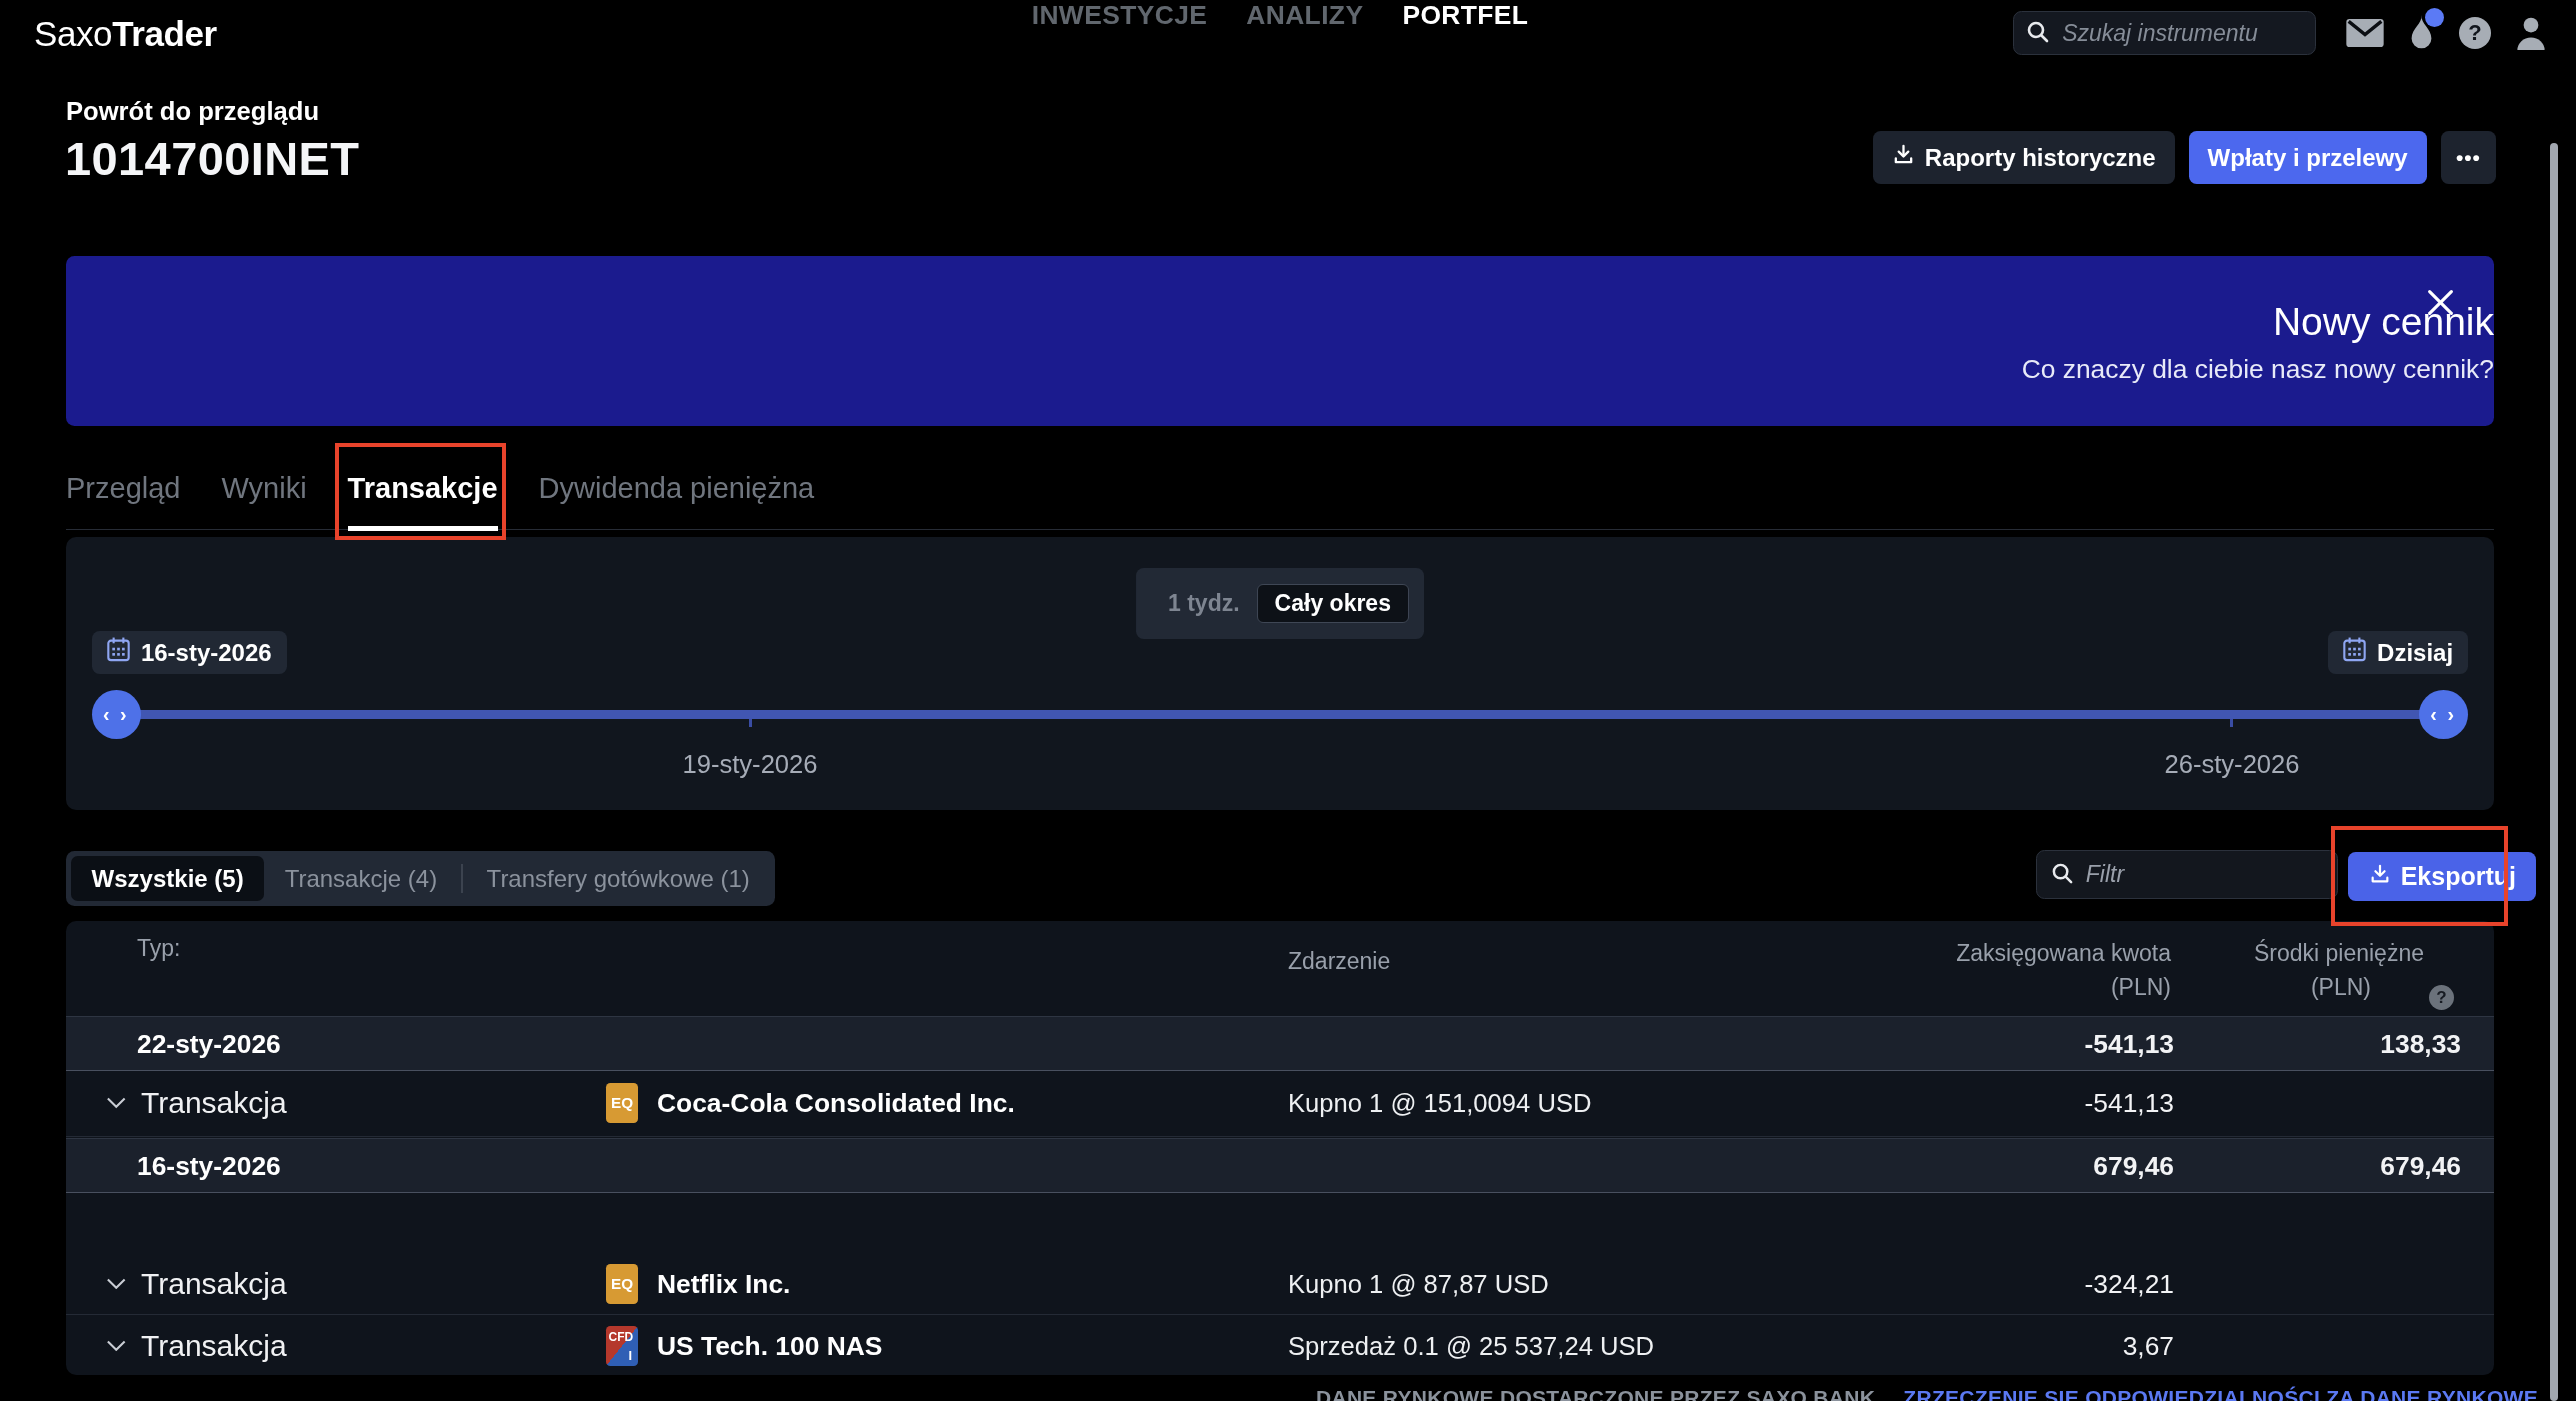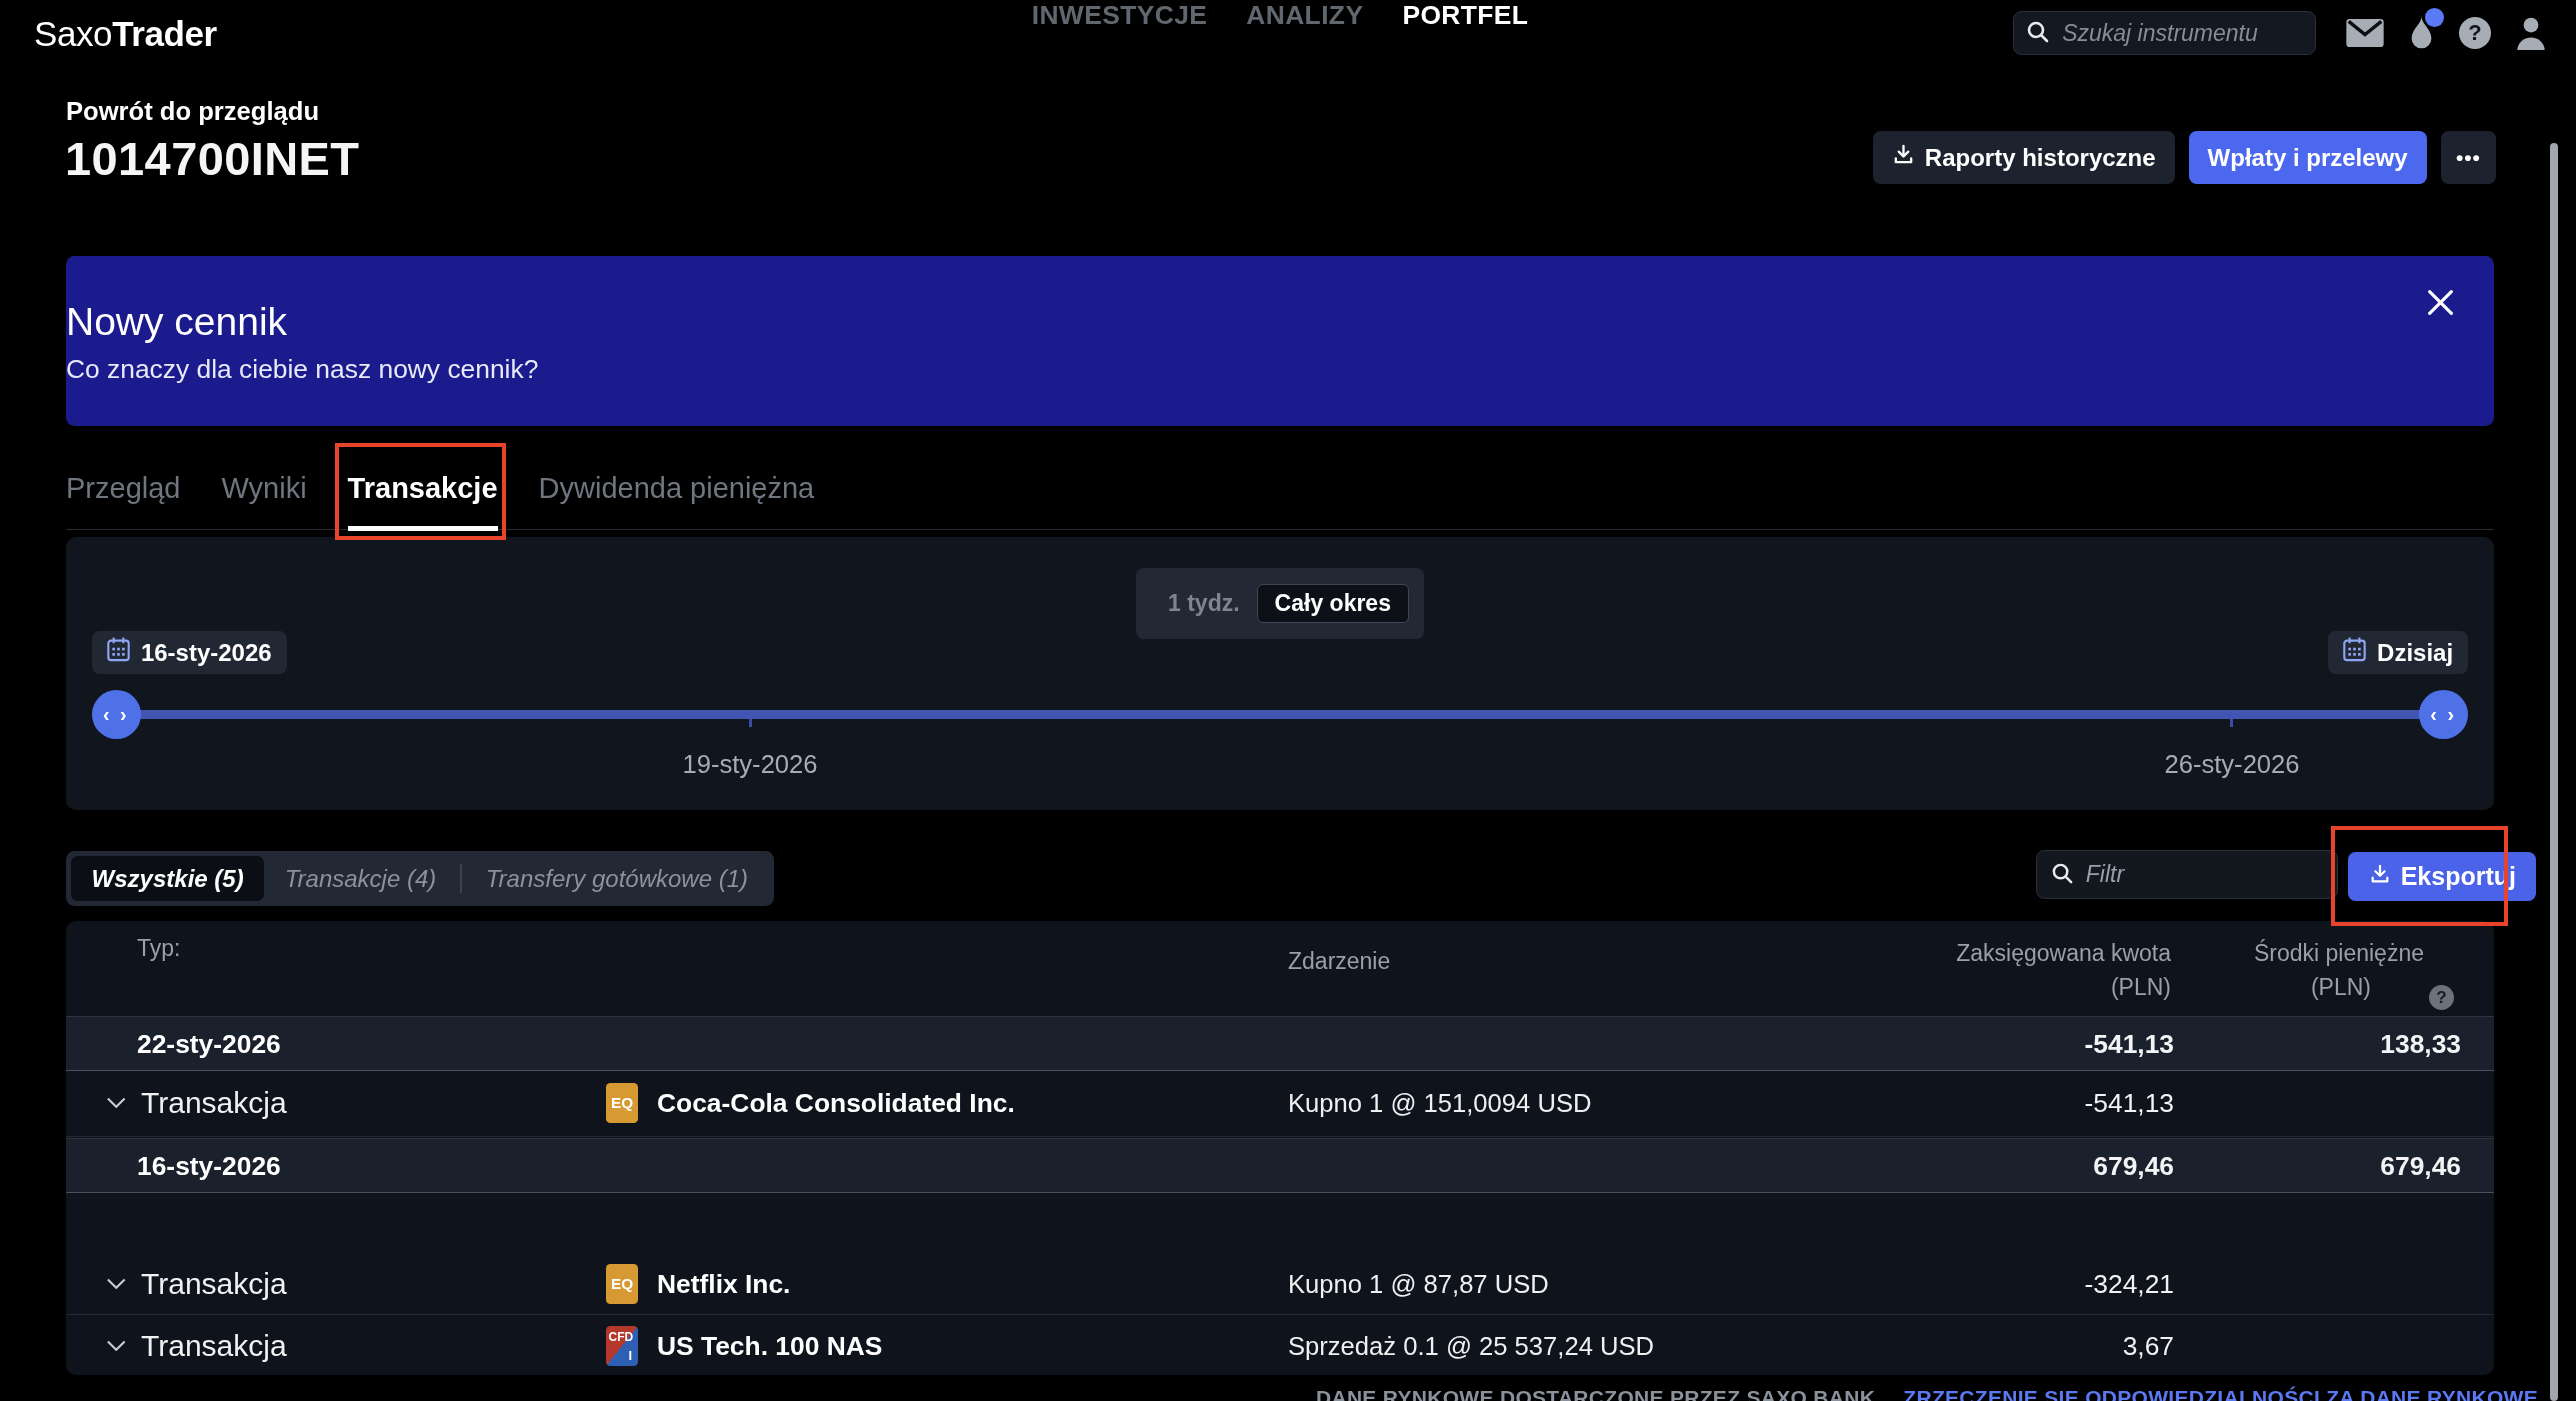--- a/index.html
+++ b/index.html
@@ -25,21 +25,21 @@
   .scrollbar{position:absolute;left:2550px;top:143px;width:7.7px;height:1258px;background:#a2a7af;border-radius:4.3px;}
   
   .back-label{position:absolute;left:66px;top:97px;font-size:25.6px;font-weight:700;color:#fff;}
   .account-id{position:absolute;left:65px;top:131px;font-size:47px;font-weight:700;color:#f4f5f7;letter-spacing:0.4px;}
   .hdr-buttons{position:absolute;right:80px;top:131px;height:53px;display:flex;gap:14px;}
   .btn{display:flex;align-items:center;gap:10.2px;border-radius:7.7px;font-size:24px;font-weight:700;color:#fff;padding:0 19px;}
   .btn-dark{background:#1d232e;} .btn-blue{background:#4c68ee;}
   .btn-more{background:#1d232e;padding:0 15.3px;font-size:21px;letter-spacing:0.9px;}
   
   .banner{position:absolute;left:66px;top:256px;width:2428px;height:170px;background:#1b1b8e;
-       border-radius:8.5px;text-align:left;}
+       border-radius:8.5px;text-align:right;}
   .banner-title{padding-top:44px;font-size:39px;color:#fff;}
   .banner-sub{margin-top:10.2px;font-size:26.4px;color:#e8eaf8;}
   .banner-close{position:absolute;right:39px;top:32px;width:29px;height:29px;}
   
   .tabs{position:absolute;left:66px;top:457px;width:2428px;height:72px;border-bottom:1.7px solid #272c36;
        display:flex;align-items:flex-end;gap:41px;}
   .tab{font-size:29px;color:#70767f;padding-bottom:24px;position:relative;}
   .tab.active{color:#fff;font-weight:700;}
   .tab.active::after{content:"";position:absolute;left:0;right:0;bottom:-1.7px;height:4.3px;background:#fff;}
   .anno{position:absolute;border:4.3px solid #e8432b;box-sizing:border-box;z-index:9;pointer-events:none;}
@@ -55,21 +55,21 @@
        align-items:center;gap:11px;padding:0 15.3px;font-size:24px;font-weight:700;color:#fff;}
   .chip-left{left:25.6px;} .chip-right{right:25.6px;}
   .slider-track{position:absolute;left:49px;top:173px;width:2328px;height:8.5px;background:#4156b2;border-radius:5.1px;}
   .slider-tick{position:absolute;top:182px;width:3.4px;height:7.7px;background:#3a4da4;}
   .handle{position:absolute;top:153px;width:49px;height:49px;border-radius:50%;background:#4e71e8;color:#fff;
        display:flex;align-items:center;justify-content:center;font-size:19.6px;font-weight:700;letter-spacing:2.6px;}
   .handle-left{left:25.6px;} .handle-right{left:2353px;}
   .slider-label{position:absolute;top:213px;transform:translateX(-50%);font-size:25.6px;color:#a6acb7;}
   
   .filter-seg{position:absolute;left:66px;top:851px;background:#222935;border-radius:8.5px;padding:5.1px;
-       display:flex;align-items:center;font-style:italic;}
+       display:flex;align-items:center;}
   .fseg{font-size:24px;color:#8b929d;padding:8.5px 20.5px;}
   .fseg.active{background:#0b0f15;border-radius:6.8px;color:#fff;font-weight:700;}
   .fdiv{width:1.7px;height:29px;background:#3c434f;margin:0 3.4px;}
   .filterbox{position:absolute;left:2036px;top:850px;width:302px;height:49px;box-sizing:border-box;
        background:#13171e;border:1.7px solid #2b313c;border-radius:8.5px;display:flex;align-items:center;
        gap:10.2px;padding:0 13.6px;}
   .filterbox input{flex:1;min-width:0;background:transparent;border:none;outline:none;color:#0ea5e9;font-size:23px;}
   .export-btn{position:absolute;left:2348px;top:852px;height:49px;padding:0 20.5px;background:#4a63e8;
        border-radius:7.7px;display:flex;align-items:center;gap:10.2px;color:#fff;font-size:25px;font-weight:700;}
   

